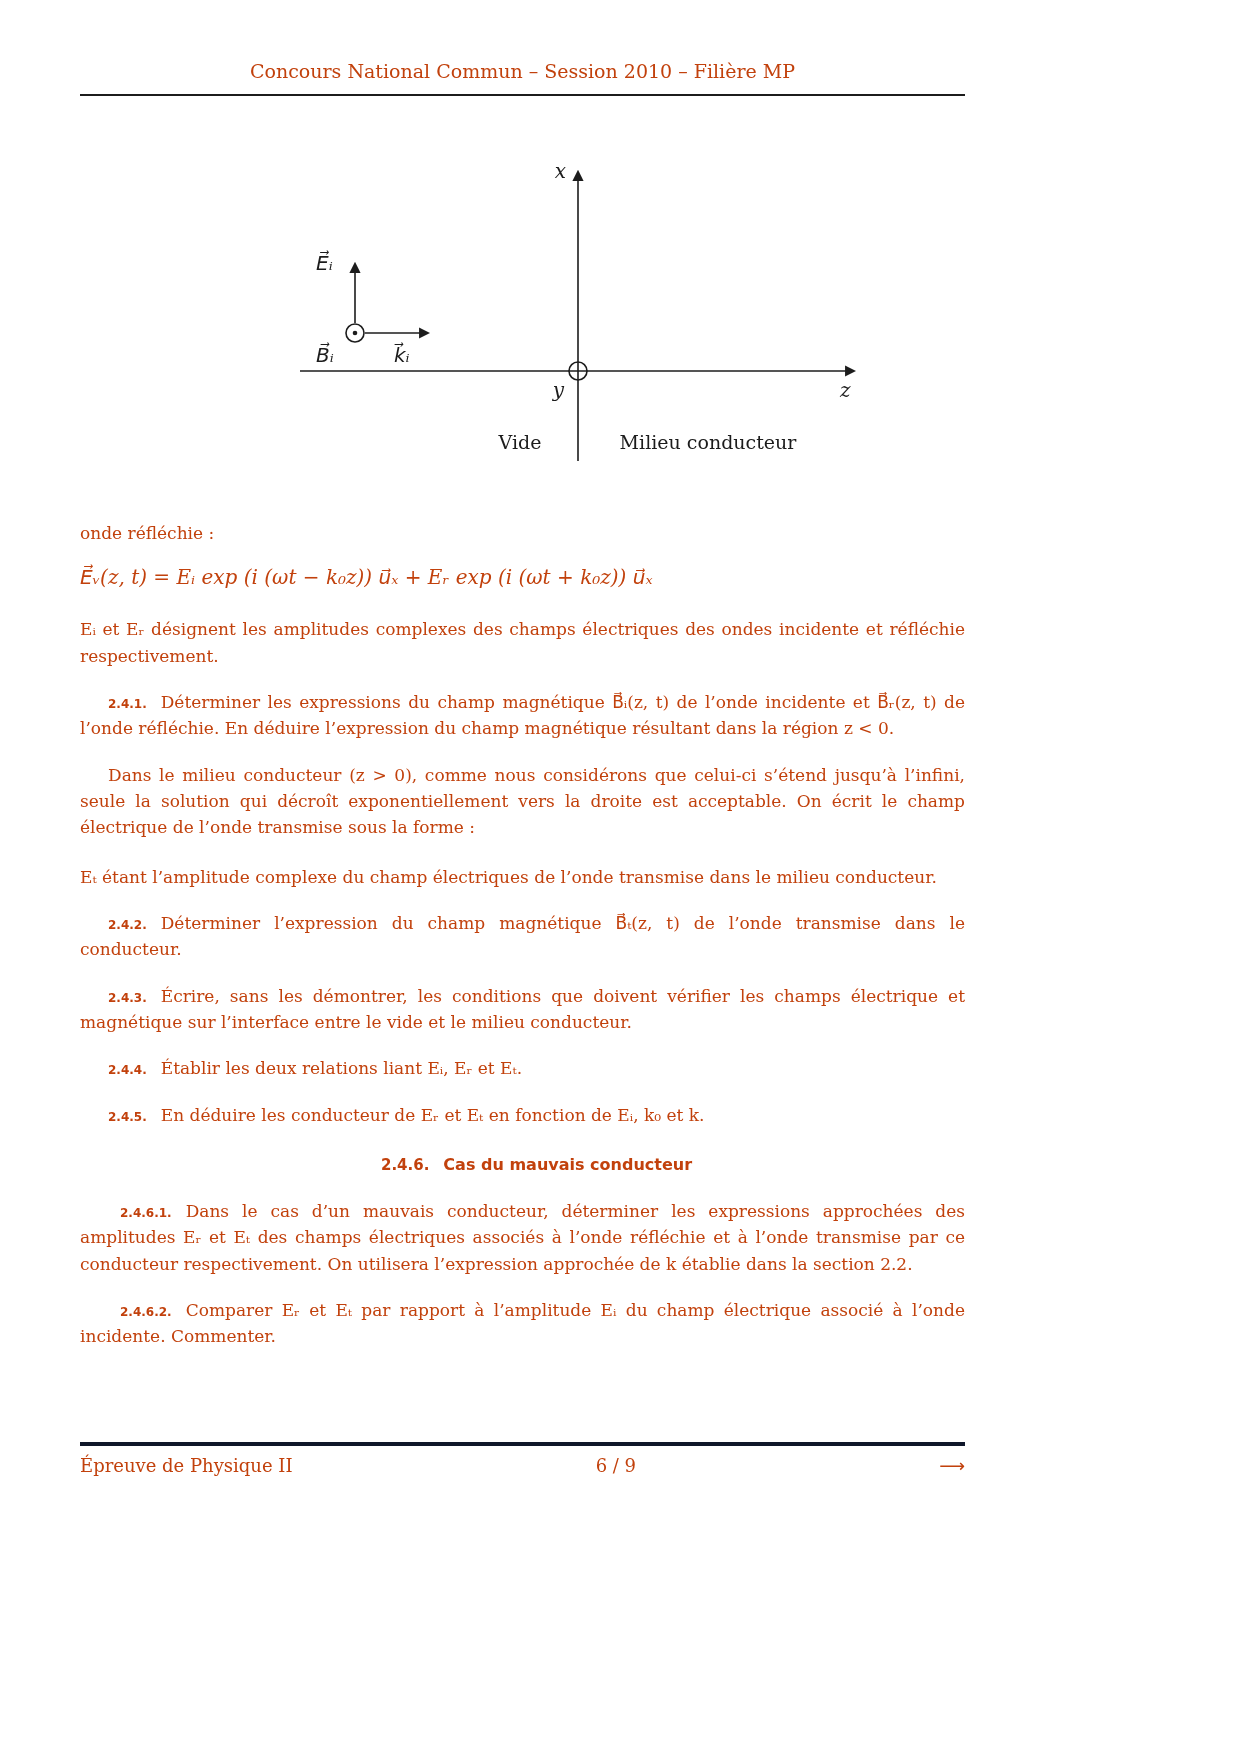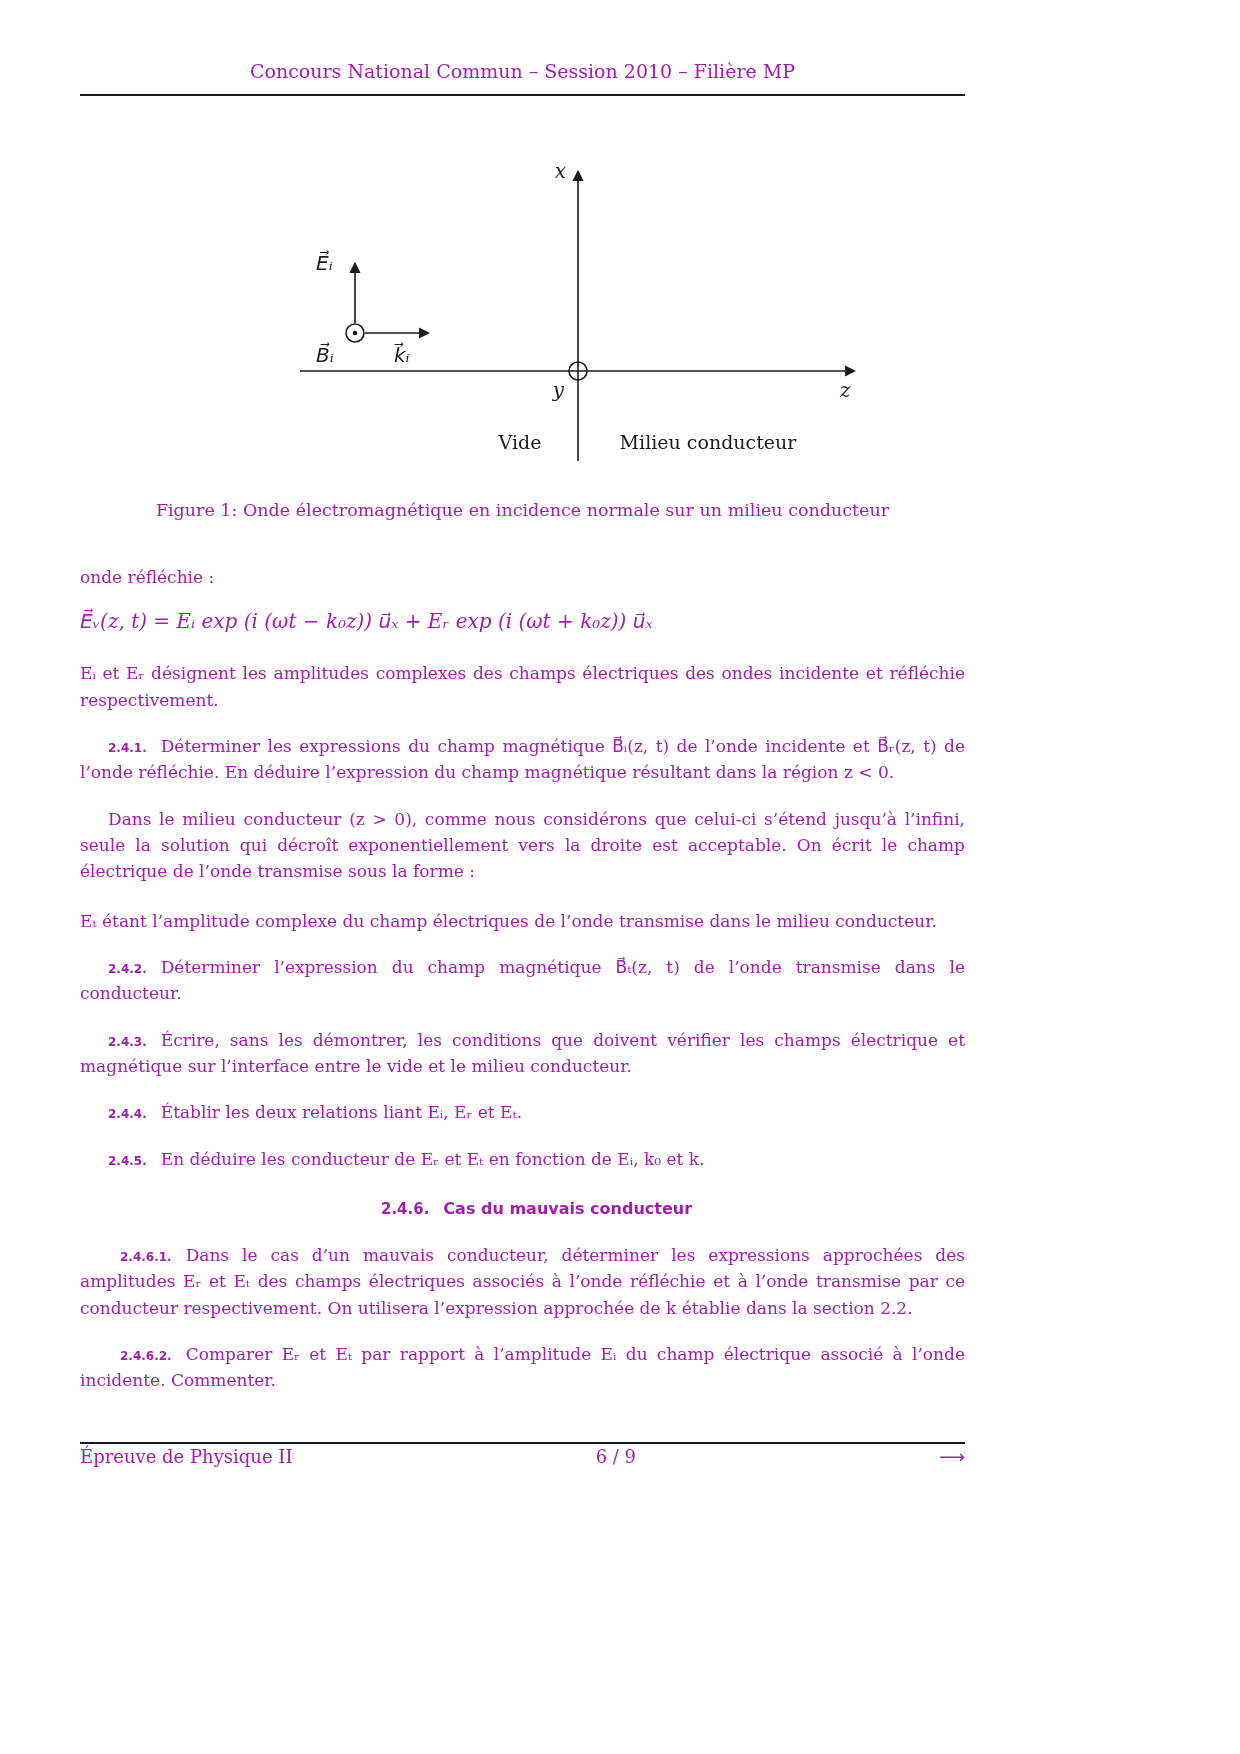--- a/index.html
+++ b/index.html
@@ -2,21 +2,21 @@
 <html><head>
 <meta charset="utf-8">
 <style>
   * { margin:0; padding:0; box-sizing:border-box; }
   html,body { background:#e9e9e9; }
   .page {
     position:relative;
     width:1240px; height:1754px;
     margin:0 auto;
     background:#ffffff;
-    color:#a21caf;
+    color:#c2410c;
     font-family:"DejaVu Serif","DejaVu Sans",serif;
     overflow:hidden;
   }
   .header {
     margin:60px 275px 0 80px;
     padding-bottom:12px;
     border-bottom:2px solid #1c1c1c;
     text-align:center;
     font-size:19px;
   }
@@ -59,22 +59,22 @@
     text-indent:28px;
     font-family:"DejaVu Sans",sans-serif;
     font-size:16px; font-weight:bold;
     text-align:center;
   }
   .subheading .qnum { font-size:15px; }
   .footer {
     position:absolute;
     left:80px; top:1442px;
     width:885px;
-    border-top:2px solid #0f172a;
-    padding-top:2px;
+    border-top:4px solid #0f172a;
+    padding-top:9px;
     display:flex;
     justify-content:space-between;
     align-items:baseline;
     font-size:18px;
   }
   .footer-arrow { font-family:"DejaVu Sans","DejaVu Serif",sans-serif; }
 </style>
 </head>
 <body>
 
@@ -102,21 +102,20 @@
     <text class="fig-label" x="566" y="32" text-anchor="end">x</text>
     <text class="fig-label" x="564" y="251" text-anchor="end">y</text>
     <text class="fig-label" x="840" y="251" text-anchor="start">z</text>
     <text class="fig-label" x="316" y="124" text-anchor="start">E⃗ᵢ</text>
     <text class="fig-label" x="316" y="216" text-anchor="start">B⃗ᵢ</text>
     <text class="fig-label" x="394" y="216" text-anchor="start">k⃗ᵢ</text>
     <text class="fig-region" x="520" y="303" text-anchor="middle">Vide</text>
     <text class="fig-region" x="708" y="303" text-anchor="middle">Milieu conducteur</text>
   </svg>
 
-  <div class="caption">Figure 1: Onde électromagnétique en incidence normale sur un milieu conducteur</div>
 
   <div class="content">
 
     <p class="body-text" style="margin-top:0">onde réfléchie :</p>
 
     <div class="equation">E⃗ᵥ(z, t) = Eᵢ exp (i (ωt − k₀z)) u⃗ₓ + Eᵣ exp (i (ωt + k₀z)) u⃗ₓ</div>
 
     <p class="body-text">Eᵢ et Eᵣ désignent les amplitudes complexes des champs électriques des ondes incidente et réfléchie respectivement.</p>
 
     <p class="body-text q"><span class="qnum">2.4.1.</span><span>Déterminer les expressions du champ magnétique B⃗ᵢ(z, t) de l’onde incidente et B⃗ᵣ(z, t) de l’onde réfléchie. En déduire l’expression du champ magnétique résultant dans la région z &lt; 0.</span></p>

